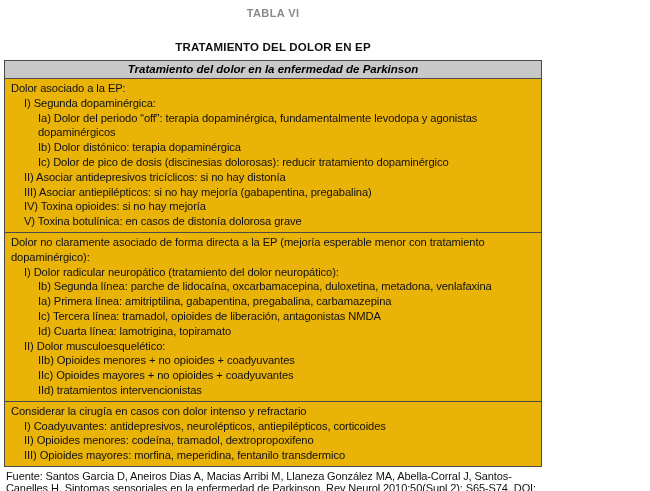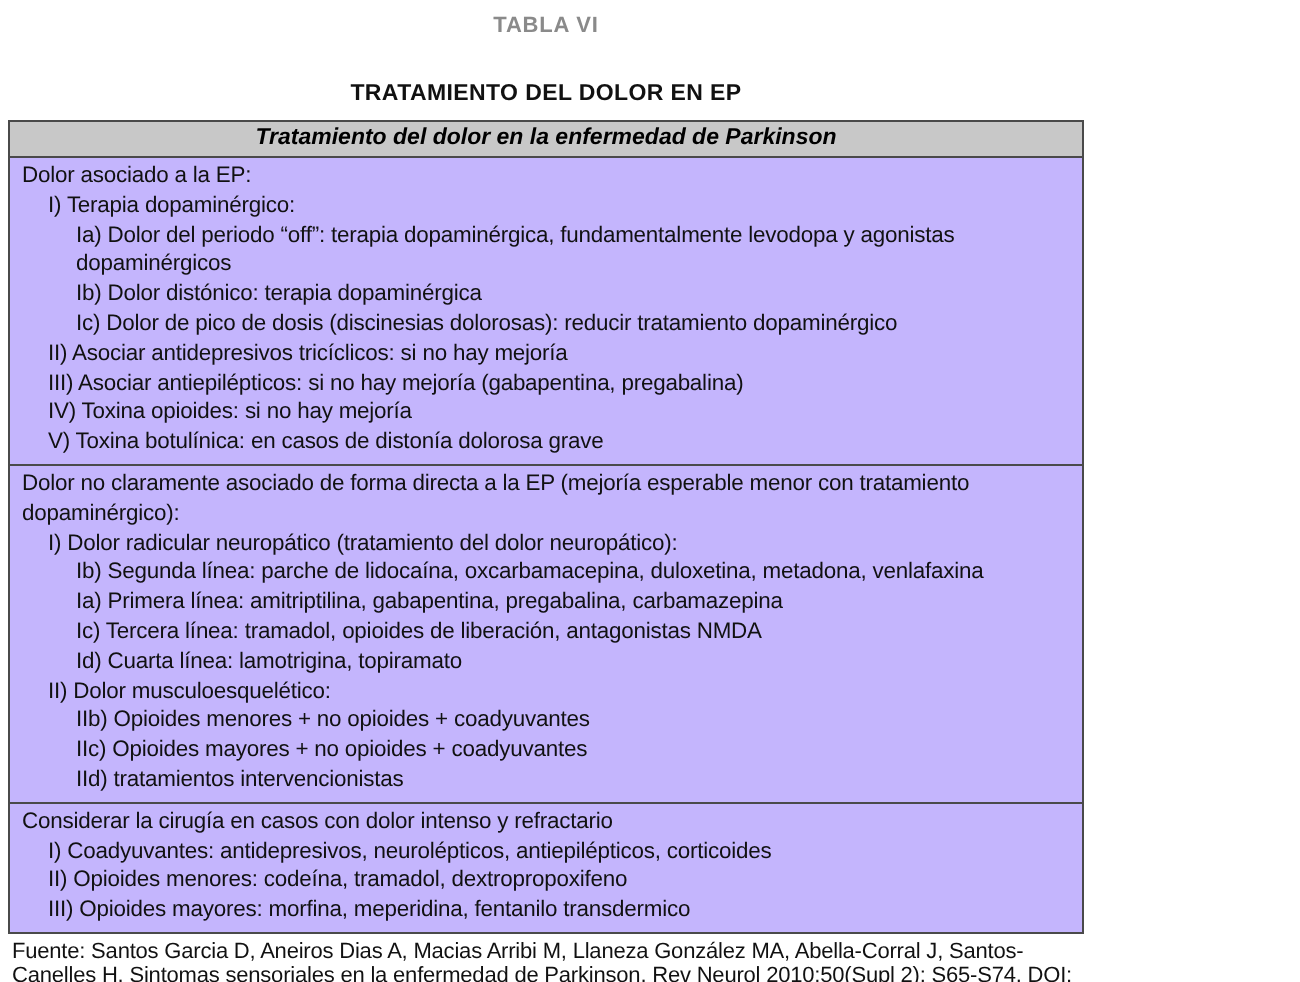--- a/index.html
+++ b/index.html
@@ -11,21 +11,21 @@
   html,body{margin:0;padding:0;}
   body{
     width:650px;height:491px;background:#ffffff;
     font-family:"Liberation Sans", sans-serif;color:var(--ink);
     overflow:hidden;
   }
   .page{box-sizing:border-box;width:546px;padding:6px 4px 0 4px;}
   .caption{text-align:center;line-height:14px;}
   .table-number{font-size:11px;font-weight:bold;color:var(--title-gray);letter-spacing:0.4px;}
   .table-title{font-size:11.5px;font-weight:bold;color:var(--ink);letter-spacing:0.2px;margin-top:20px;}
-  .table{border:1px solid var(--border);margin-top:6px;background:#c4b5fd;}
+  .table{border:1px solid var(--border);margin-top:6px;background:#eab308;}
   .thead{
     background:var(--header-bg);
     border-bottom:1px solid var(--border);
     text-align:center;font-style:italic;font-weight:bold;
     font-size:11.5px;padding:2px 0 3px 0;color:#000;
   }
   .section{border-bottom:1px solid var(--border);padding:2px 4px 3px 4px;}
   .section:last-child{border-bottom:none;}
   .line{font-size:11.2px;line-height:14.8px;letter-spacing:-0.1px;}
   .indent-0{padding-left:2px;padding-right:28px;}
@@ -44,25 +44,25 @@
   <div class="caption">
     <div class="table-number">TABLA VI</div>
     <div class="table-title">TRATAMIENTO DEL DOLOR EN EP</div>
   </div>
 
   <div class="table">
     <div class="thead">Tratamiento del dolor en la enfermedad de Parkinson</div>
     <div id="sections">
         <div class="section">
           <div class="line indent-0">Dolor asociado a la EP:</div>
-          <div class="line indent-1">I) Terapia dopaminérgico:</div>
+          <div class="line indent-1">I) Segunda dopaminérgica:</div>
           <div class="line indent-2">Ia) Dolor del periodo “off”: terapia dopaminérgica, fundamentalmente levodopa y agonistas dopaminérgicos</div>
           <div class="line indent-2">Ib) Dolor distónico: terapia dopaminérgica</div>
           <div class="line indent-2">Ic) Dolor de pico de dosis (discinesias dolorosas): reducir tratamiento dopaminérgico</div>
-          <div class="line indent-1">II) Asociar antidepresivos tricíclicos: si no hay mejoría</div>
+          <div class="line indent-1">II) Asociar antidepresivos tricíclicos: si no hay distonía</div>
           <div class="line indent-1">III) Asociar antiepilépticos: si no hay mejoría (gabapentina, pregabalina)</div>
           <div class="line indent-1">IV) Toxina opioides: si no hay mejoría</div>
           <div class="line indent-1">V) Toxina botulínica: en casos de distonía dolorosa grave</div>
         </div>
         <div class="section">
           <div class="line indent-0">Dolor no claramente asociado de forma directa a la EP (mejoría esperable menor con tratamiento dopaminérgico):</div>
           <div class="line indent-1">I) Dolor radicular neuropático (tratamiento del dolor neuropático):</div>
           <div class="line indent-2">Ib) Segunda línea: parche de lidocaína, oxcarbamacepina, duloxetina, metadona, venlafaxina</div>
           <div class="line indent-2">Ia) Primera línea: amitriptilina, gabapentina, pregabalina, carbamazepina</div>
           <div class="line indent-2">Ic) Tercera línea: tramadol, opioides de liberación, antagonistas NMDA</div>

